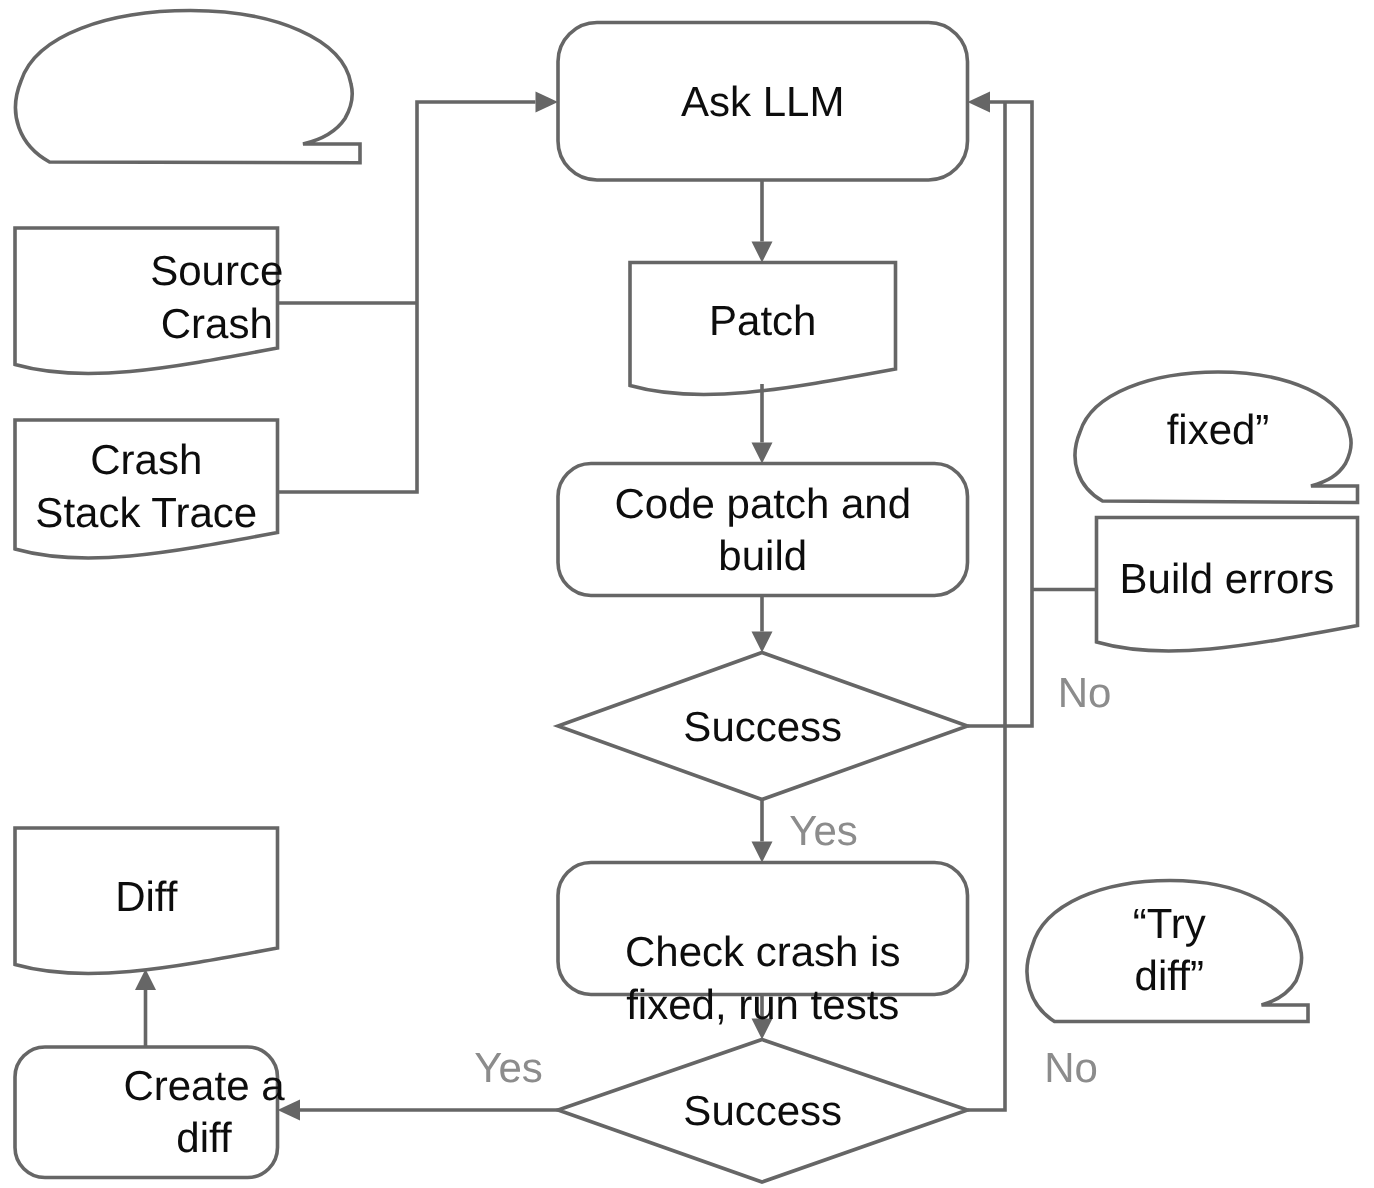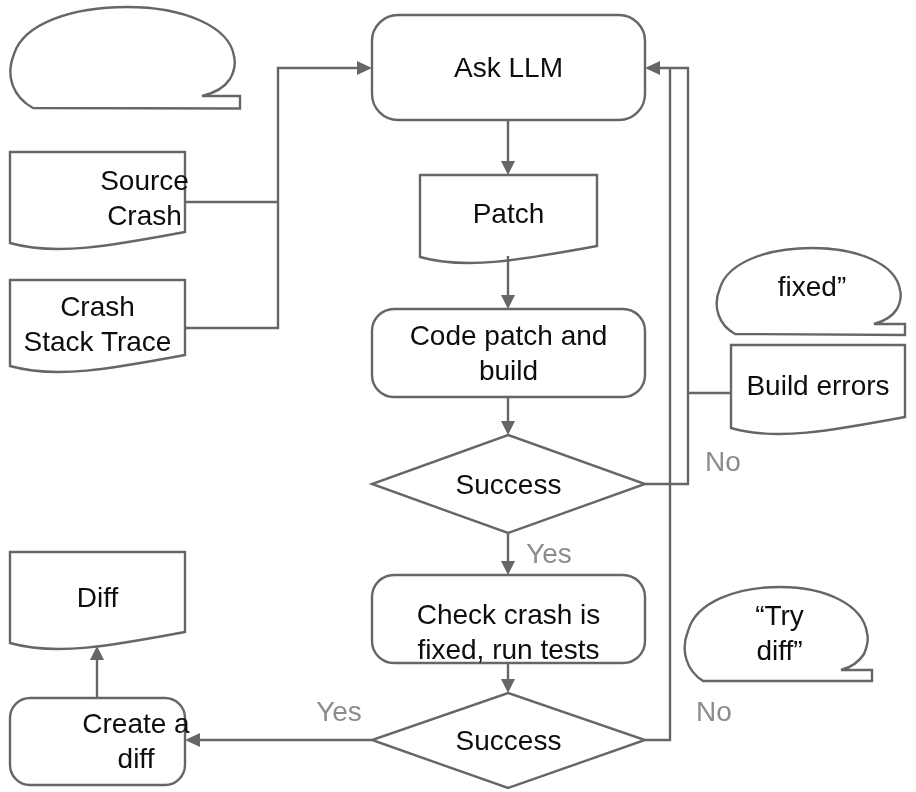--- a/index.html
+++ b/index.html
@@ -122,21 +122,21 @@
   </div>
 
   <div class="label" style="left:719px;top:250px;width:186px;height:72px;">
     <span>fixed”</span>
   </div>
 
   <div class="label" style="left:731px;top:351px;width:174px;height:68px;align-items:center;">
     <span>Build errors</span>
   </div>
 
-  <div class="label" style="left:372px;top:596px;width:273px;height:72px;">
+  <div class="label" style="left:372px;top:616px;width:273px;height:72px;">
     <span>Check crash is</span>
     <span>fixed, run tests</span>
   </div>
 
   <div class="label" style="left:687px;top:597px;width:185px;height:72px;">
     <span>“Try</span>
     <span>diff”</span>
   </div>
 
   <div class="label" style="left:372px;top:707px;width:273px;height:66px;">

